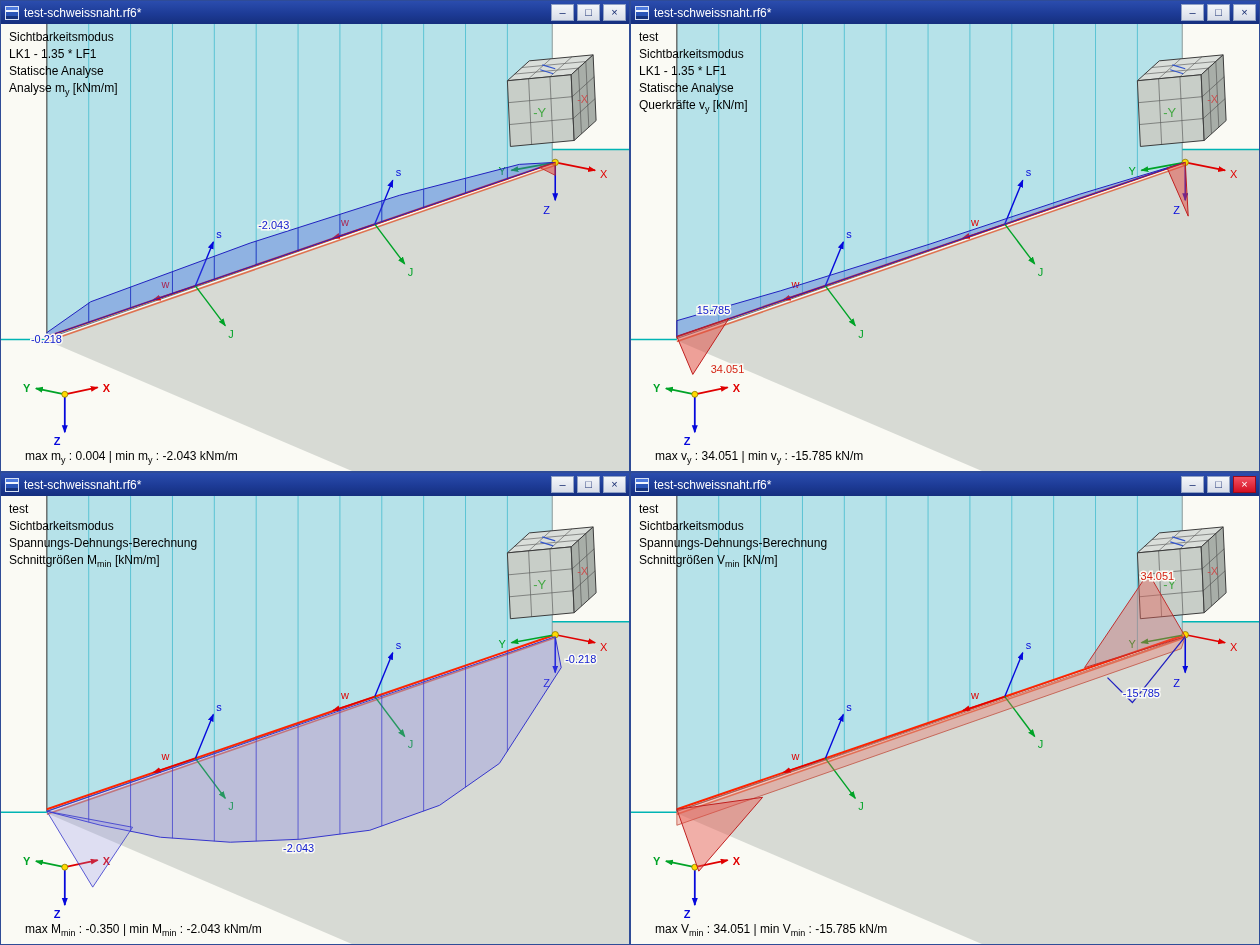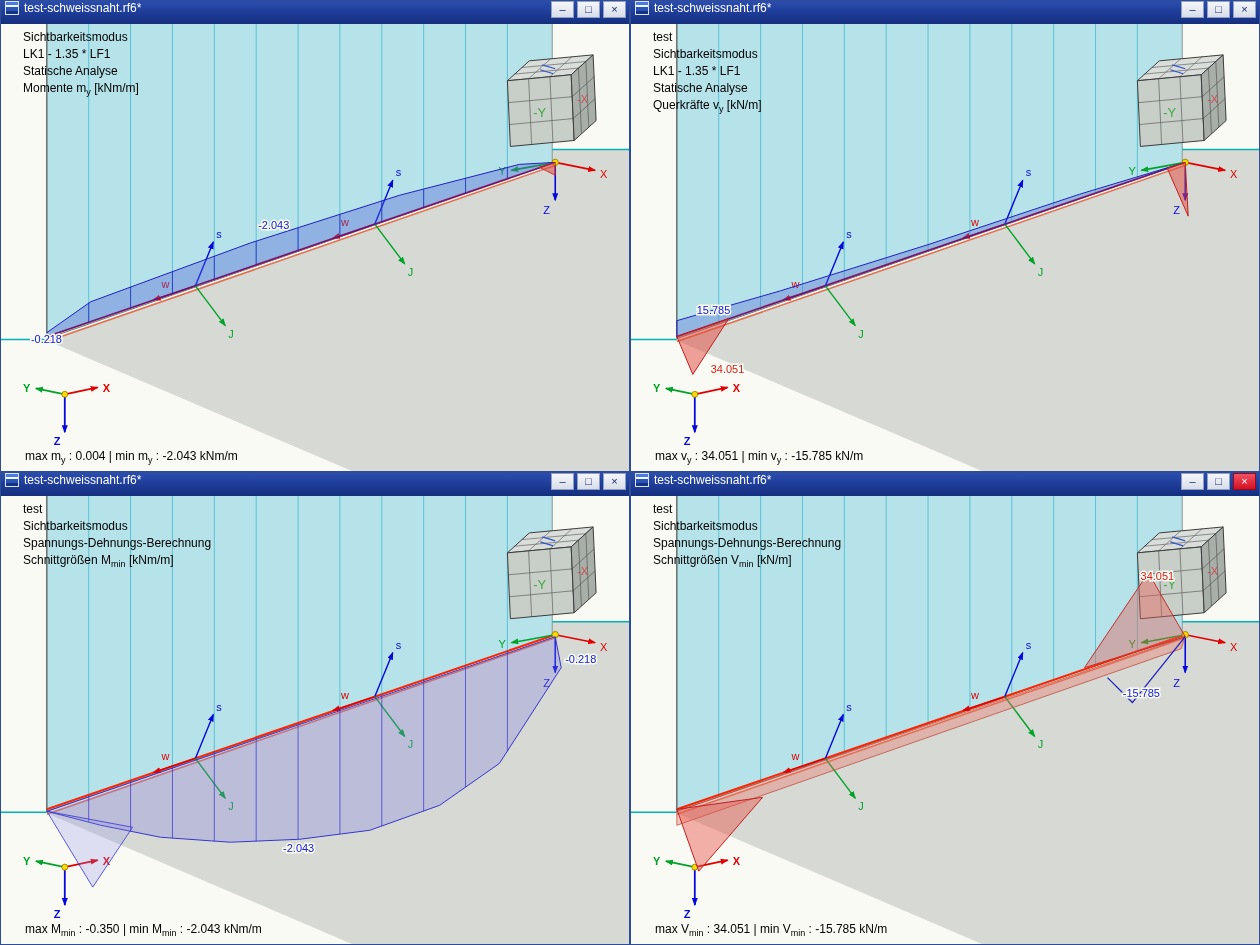--- a/index.html
+++ b/index.html
@@ -1,32 +1,32 @@
 <!DOCTYPE html>
 <html><head>
 <meta charset="utf-8">
 <style>
   *{margin:0;padding:0;box-sizing:border-box}
   html,body{width:1260px;height:945px;overflow:hidden;background:#9aa0a8;
     font-family:"Liberation Sans",sans-serif}
   .grid{display:grid;grid-template-columns:630px 630px;grid-template-rows:472px 473px;width:1260px;height:945px}
   .window{border:1px solid #2f4c97;display:flex;flex-direction:column;background:#fafaf4;overflow:hidden}
   .titlebar{height:23px;flex:0 0 23px;background:linear-gradient(180deg,#2b4dae 0%,#1d3b96 55%,#152f7e 100%);
-    display:flex;align-items:flex-start;padding:0 3px 0 4px;gap:5px}
+    display:flex;align-items:center;padding:0 3px 0 4px;gap:5px}
   .app-icon{width:14px;height:14px;flex:0 0 14px;border:1px solid #d8e2f4;
     background:linear-gradient(180deg,#4d7ade 0 25%,#f2f6ff 25% 45%,#2a55b8 45% 75%,#16337e 75% 100%)}
   .title{color:#fff;font-size:12px;flex:1;white-space:nowrap;overflow:hidden}
   .controls{display:flex;gap:3px}
   .tb-btn{width:23px;height:17px;background:linear-gradient(180deg,#f4f6fa,#d8dde8);
     border:1px solid #8fa0c4;color:#13296e;font-size:11px;line-height:1;
     display:flex;align-items:center;justify-content:center;padding:0;font-family:inherit}
   .tb-btn.close-active{background:linear-gradient(180deg,#f25161,#d40f22);color:#fff;border-color:#9c0a18}
   .viewport{position:relative;flex:1;overflow:hidden;background:#fafaf4}
   .scene-svg{position:absolute;inset:0;width:100%;height:100%;display:block}
-  .overlay{position:absolute;top:5px;left:22px;font-size:12px;line-height:17px;color:#000}
+  .overlay{position:absolute;top:5px;left:8px;font-size:12px;line-height:17px;color:#000}
   .status{position:absolute;left:24px;bottom:6px;font-size:12px;color:#000;white-space:nowrap}
   sub{font-size:9px}
   svg{font-family:"Liberation Sans",sans-serif}
   text.ax{font-size:11px}
   text.axb{font-size:11px;font-weight:bold}
   .r{fill:#e00000}.g{fill:#00a327}.b{fill:#0508dc}
   text.val{font-size:11px;paint-order:stroke;stroke:#fafaf4;stroke-width:3px}
   text.val.vb{fill:#1520cf}
   text.val.vr{fill:#d42314}
   text.cube-y{font-size:13px;fill:#2da22d;opacity:.85}
@@ -174,21 +174,21 @@
           <polygon points="540,144 556,139 556,152" fill="rgba(220,70,60,0.55)" stroke="#c02020" stroke-width="0.8"></polygon>
         </g>
         <text class="val vb" x="258" y="206">-2.043</text>
         <text class="val vb" x="30" y="320">-0.218</text>
       </svg>
       <div class="overlay">
         <div>Sichtbarkeitsmodus</div>
         <div>LK1 - 1.35 * LF1</div>
         <div>Statische Analyse</div>
         <div></div>
-        <div><span>Momente m</span><sub>y</sub><span> [kNm/m]</span></div>
+        <div><span>Analyse m</span><sub>y</sub><span> [kNm/m]</span></div>
       </div>
       <div class="status">
         <span>max m</span><sub>y</sub><span> : 0.004 | min m</span><sub>y</sub><span> : -2.043 kNm/m</span>
       </div>
     </div>
   </div>
 
   <div class="window">
     <div class="titlebar">
       <span class="app-icon"></span>

